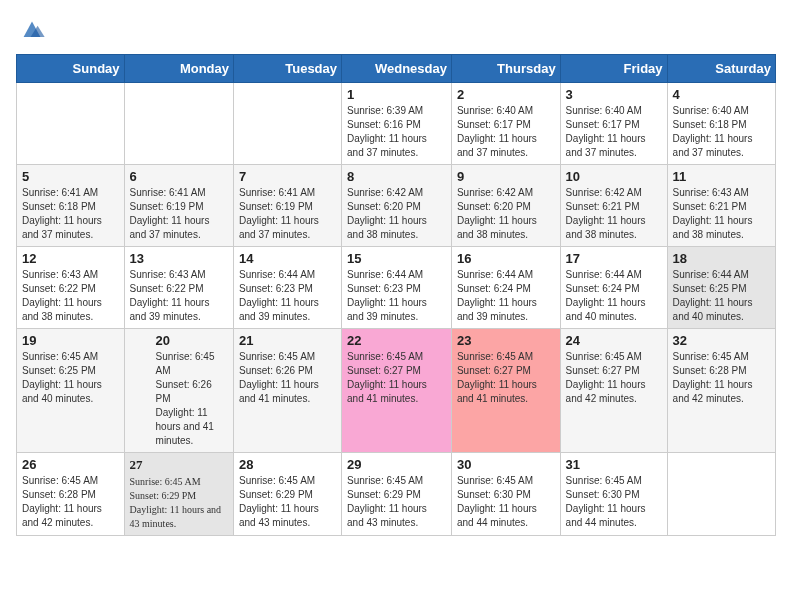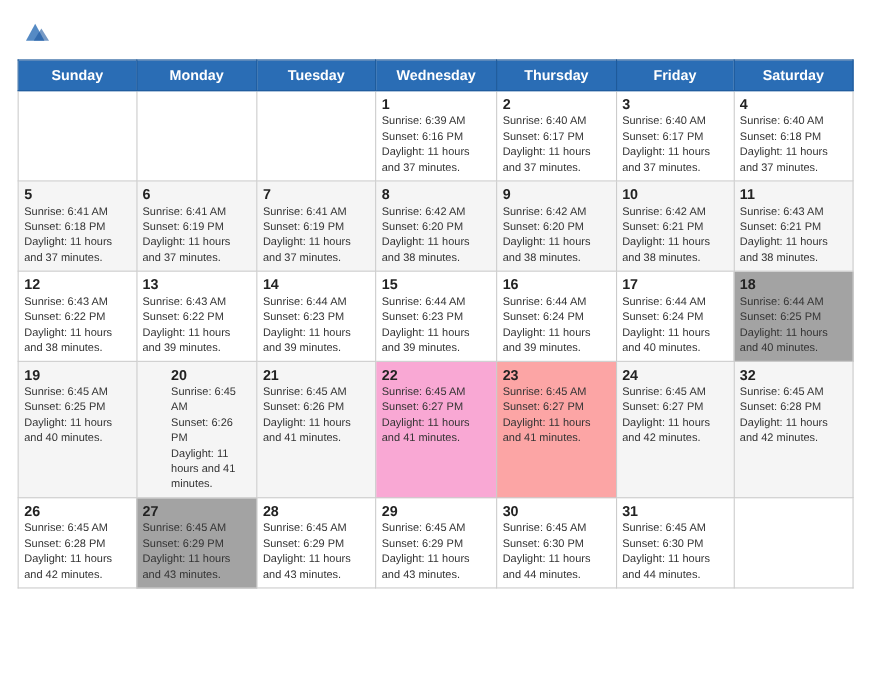--- a/index.html
+++ b/index.html
@@ -50,21 +50,21 @@
       width: 100%;
       border-collapse: collapse;
       border: 1px solid #ccc;
     }
     .calendar th {
       background: #2a6db5;
       color: #fff;
       font-size: 13px;
       font-weight: bold;
       padding: 6px 4px;
-      text-align: center;
+      text-align: right;
       border: 1px solid #1e5a9a;
     }
     .calendar td {
       vertical-align: top;
       border: 1px solid #ccc;
       padding: 4px 5px;
       width: 113px;
       min-height: 80px;
       font-size: 10.5px;
       color: #333;
@@ -196,21 +196,21 @@
           <div class="day-info">Sunrise: 6:44 AM<br>Sunset: 6:23 PM<br>Daylight: 11 hours and 39 minutes.</div>
         </td>
         <td style="background: rgb(255, 255, 255);">
           <span class="day-number">16</span>
           <div class="day-info">Sunrise: 6:44 AM<br>Sunset: 6:24 PM<br>Daylight: 11 hours and 39 minutes.</div>
         </td>
         <td style="background: rgb(255, 255, 255);">
           <span class="day-number">17</span>
           <div class="day-info">Sunrise: 6:44 AM<br>Sunset: 6:24 PM<br>Daylight: 11 hours and 40 minutes.</div>
         </td>
-        <td style="background: #a3a3a3;">
+        <td style="background: #e5e5e5;">
           <span class="day-number">18</span>
           <div class="day-info">Sunrise: 6:44 AM<br>Sunset: 6:25 PM<br>Daylight: 11 hours and 40 minutes.</div>
         </td>
       </tr>
       <tr>
         <td style="background: rgb(245, 245, 245);">
           <span class="day-number">19</span>
           <div class="day-info">Sunrise: 6:45 AM<br>Sunset: 6:25 PM<br>Daylight: 11 hours and 40 minutes.</div>
         </td>
         <td style="background: rgb(245, 245, 245); padding-left: 31px;">
@@ -236,21 +236,21 @@
         <td style="background: rgb(245, 245, 245);">
           <span class="day-number">32</span>
           <div class="day-info">Sunrise: 6:45 AM<br>Sunset: 6:28 PM<br>Daylight: 11 hours and 42 minutes.</div>
         </td>
       </tr>
       <tr>
         <td style="background: rgb(255, 255, 255);">
           <span class="day-number">26</span>
           <div class="day-info">Sunrise: 6:45 AM<br>Sunset: 6:28 PM<br>Daylight: 11 hours and 42 minutes.</div>
         </td>
-        <td style="background: #a3a3a3;">
+        <td style="background: #e5e5e5; font-family: Liberation Serif, serif;">
           <span class="day-number">27</span>
           <div class="day-info">Sunrise: 6:45 AM<br>Sunset: 6:29 PM<br>Daylight: 11 hours and 43 minutes.</div>
         </td>
         <td style="background: rgb(255, 255, 255);">
           <span class="day-number">28</span>
           <div class="day-info">Sunrise: 6:45 AM<br>Sunset: 6:29 PM<br>Daylight: 11 hours and 43 minutes.</div>
         </td>
         <td style="background: rgb(255, 255, 255);">
           <span class="day-number">29</span>
           <div class="day-info">Sunrise: 6:45 AM<br>Sunset: 6:29 PM<br>Daylight: 11 hours and 43 minutes.</div>

